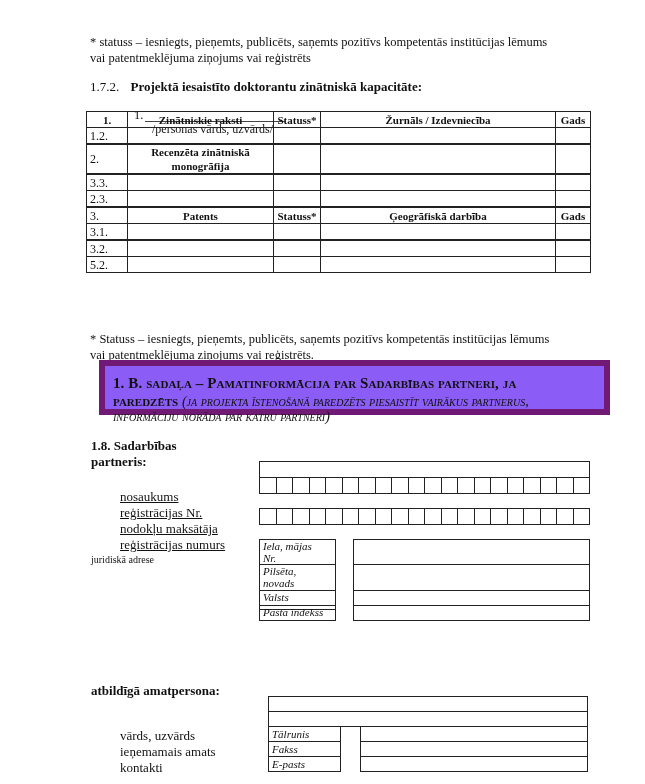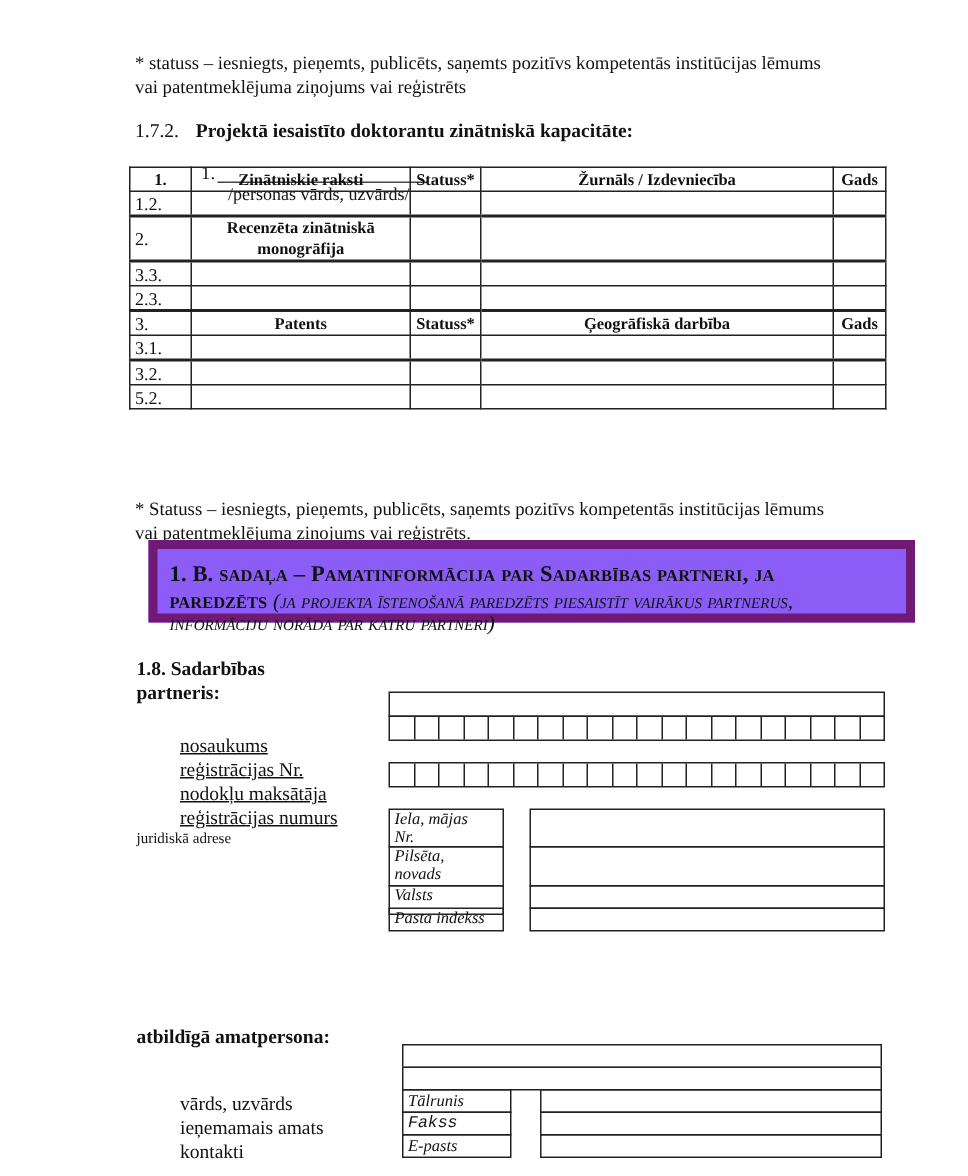--- a/index.html
+++ b/index.html
@@ -226,18 +226,18 @@
 <div class="abs" style="left:120px; top:700px; font-size:13px; line-height:16px;">
   <div>vārds, uzvārds</div>
   <div>ieņemamais amats</div>
   <div>kontakti</div>
 </div>
 
 <div class="box" style="left:268px; top:696px; width:320px; height:16px;"></div>
 <div class="box" style="left:268px; top:711px; width:320px; height:16px;"></div>
 
 <div class="lbl-cell" style="left:268px; top:726px; width:73px; height:16px; line-height:14px;">Tālrunis</div>
-<div class="lbl-cell" style="left:268px; top:741px; width:73px; height:16px; line-height:14px;font-family:Liberation Mono, monospace;">Fakss</div>
+<div class="lbl-cell" style="left:268px; top:741px; width:73px; height:16px; line-height:14px;">Fakss</div>
 <div class="lbl-cell" style="left:268px; top:756px; width:73px; height:16px; line-height:14px;">E-pasts</div>
 
 <div class="val-cell" style="left:360px; top:726px; width:228px; height:16px;"></div>
 <div class="val-cell" style="left:360px; top:741px; width:228px; height:16px;"></div>
 <div class="val-cell" style="left:360px; top:756px; width:228px; height:16px;"></div>
 
 </body></html>

